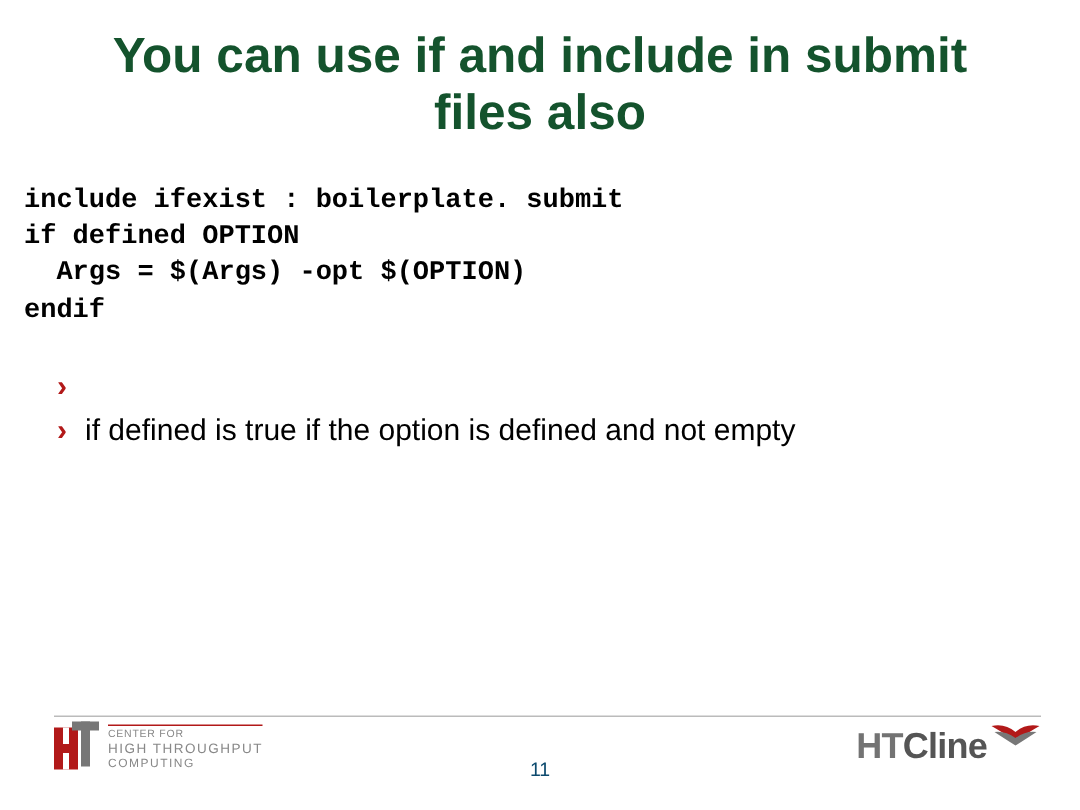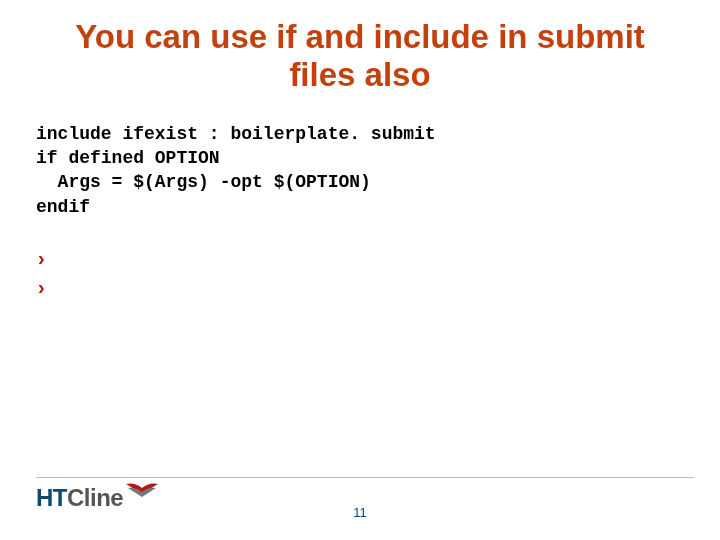--- a/index.html
+++ b/index.html
@@ -8,30 +8,30 @@
     height: 540px;
     font-family: Arial, Helvetica, sans-serif;
     background: #fff;
     position: relative;
     overflow: hidden;
   }
   .title {
     text-align: center;
     font-size: 33px;
     font-weight: bold;
-    color: #c2410c;
+    color: #14532d;
     padding: 18px 40px 10px 40px;
     line-height: 1.15;
   }
   .code-block {
     font-family: "Courier New", Courier, monospace;
     font-weight: bold;
     font-size: 18px;
     color: #000;
-    padding: 18px 0 0 36px;
+    padding: 18px 0 0 16px;
     line-height: 1.35;
     white-space: pre;
   }
   .bullets {
     padding: 26px 30px 0 38px;
   }
   .bullets li {
     list-style: none;
     display: flex;
     align-items: flex-start;
@@ -138,21 +138,21 @@
     display: flex;
     align-items: center;
     gap: 2px;
   }
   .condor-text {
     font-family: Arial, sans-serif;
     font-weight: bold;
     font-size: 24px;
     letter-spacing: -0.5px;
   }
-  .condor-ht { color: #0c4a6e; }
+  .condor-ht { color: #737373; }
   .condor-c  { color: #555; }
   .condor-wing {
     width: 34px;
     height: 22px;
     position: relative;
     margin-bottom: 10px;
   }
 </style>
 </head>
 <body>
@@ -163,26 +163,38 @@
 <span>if defined OPTION</span>
 <span>  Args = $(Args) -opt $(OPTION)</span>
 <span>endif</span></div>
 
 <ul class="bullets">
   <li>
     <span class="chevron">›</span>
   </li>
   <li>
     <span class="chevron">›</span>
+    <span>if defined is true if the option is defined and not empty</span>
   </li>
 </ul>
 
 <div class="footer-divider"></div>
 
 <div class="footer">
+  <div class="logo-left">
+    <div class="ht-mark">
+      <div class="ht-h"></div>
+      <div class="ht-t"></div>
+    </div>
+    <div class="logo-left-text">
+      <div class="l1">CENTER FOR</div>
+      <div class="l2">HIGH THROUGHPUT</div>
+      <div class="l3">COMPUTING</div>
+    </div>
+  </div>
 
   <div class="logo-right">
     <span class="condor-text">
       <span class="condor-ht">HT</span><span class="condor-c">C</span><span class="condor-c">line</span>
     </span>
     <svg class="condor-wing" viewBox="0 0 34 22">
       <path d="M1 2 Q10 0 17 6 Q24 0 33 2 Q26 6 17 12 Q8 6 1 2 Z" fill="#b21919"></path>
       <path d="M3 6 Q10 5 17 10 Q24 5 31 6 Q25 10 17 15 Q9 10 3 6 Z" fill="#777"></path>
     </svg>
   </div>

